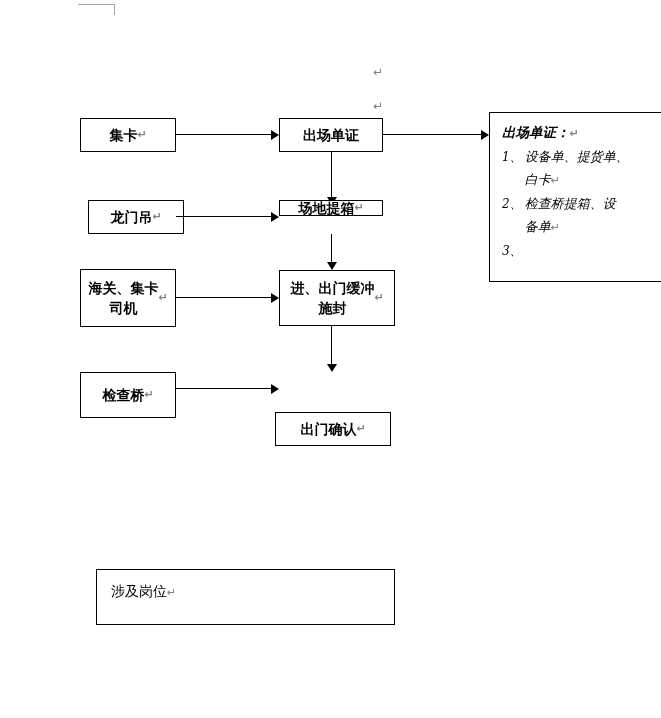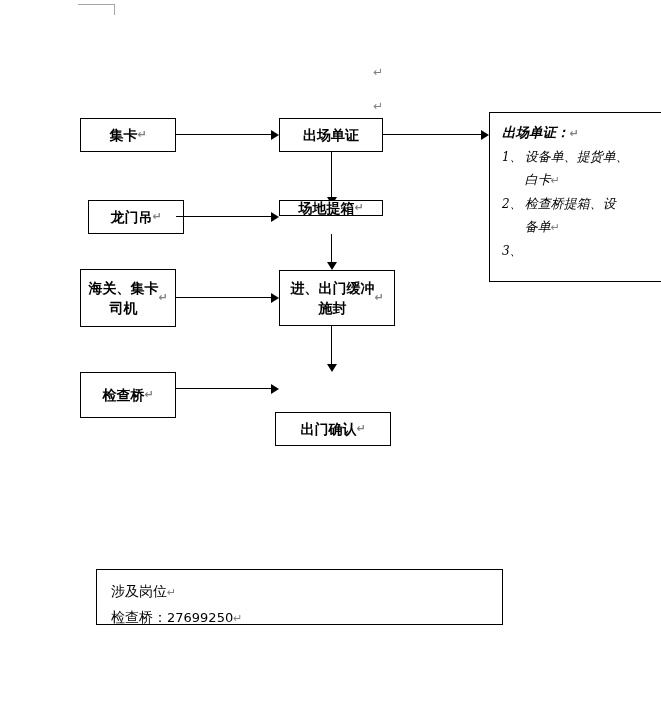--- a/index.html
+++ b/index.html
@@ -267,18 +267,17 @@
         <span class="notes-num">2、</span>
         <span class="notes-text"><span class="label" style="white-space:pre-line;">检查桥提箱、设
 备单</span><span class="mark">↵</span></span>
       </li>
       <li>
         <span class="notes-num">3、</span>
       </li>
     </ul>
   </div>
 
-  <div class="info-box" style="left:96px; top:569px; width:407px; height:56px;">
+  <div class="info-box" style="left:96px; top:569px; width:299px; height:56px;">
     <div><span>涉及岗位</span><span class="mark">↵</span></div>
-    <div><span>检查桥：</span><span class="info-phone">27699250</span><span class="mark">↵</span></div>
   </div>
 
 </div>
 
 </body></html>

